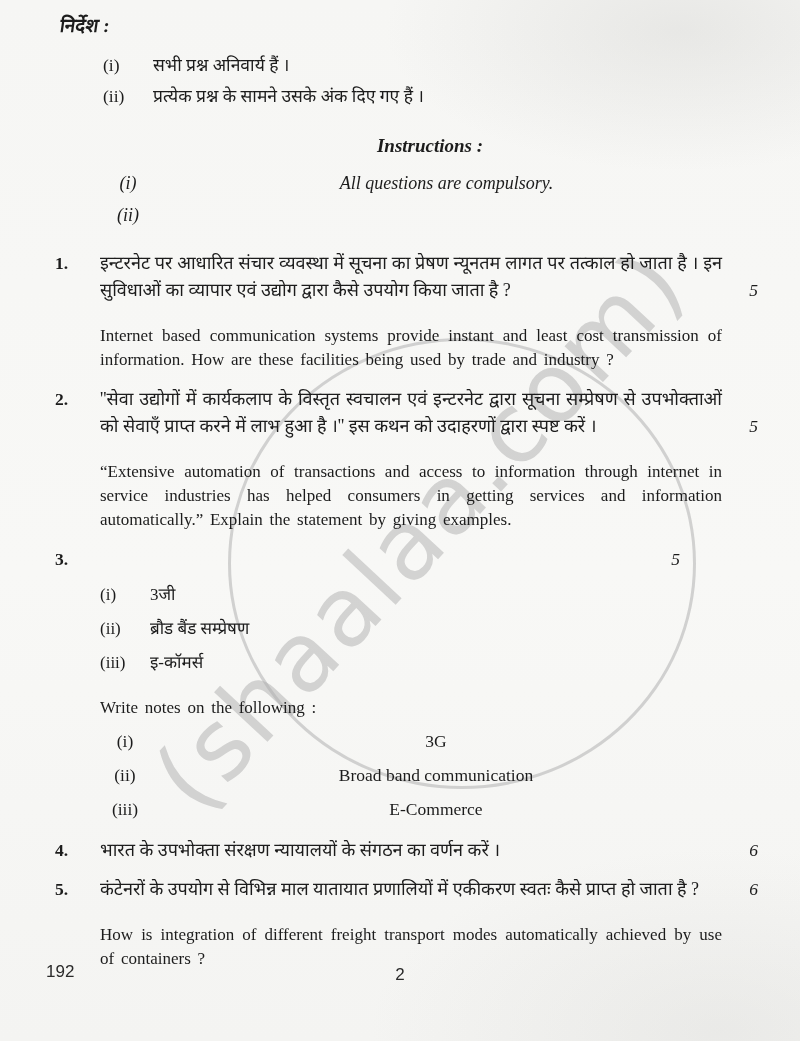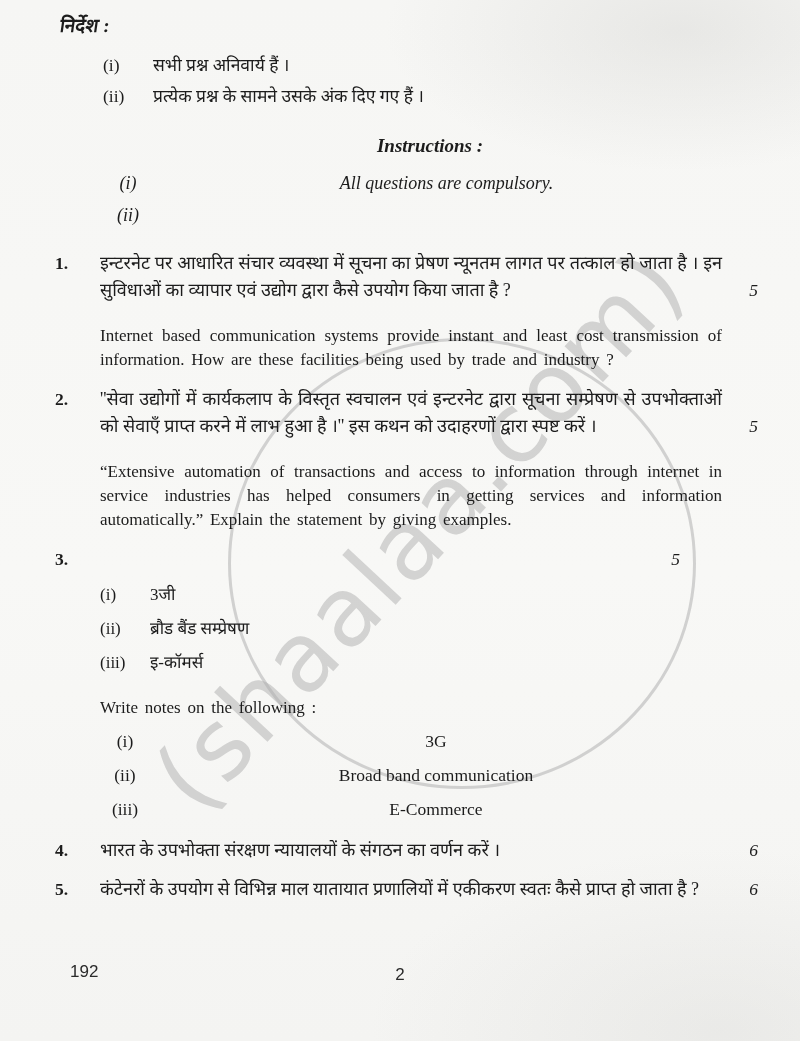--- a/index.html
+++ b/index.html
@@ -82,21 +82,21 @@
     margin-top:7px;
   }
   .sub-item.hi-sub{font-size:17px;}
   .mt4{margin-top:4px;} .mt6{margin-top:6px;} .mt8{margin-top:8px;}
   .mt10{margin-top:10px;} .mt12{margin-top:12px;} .mt14{margin-top:14px;} .mt22{margin-top:22px;}
 
   .footer{
     position:absolute;left:0;top:962px;width:800px;z-index:1;
     font-family:"Liberation Sans", sans-serif;font-size:17px;color:#2a2a2a;
   }
-  .footer-code{position:absolute;left:70px;top:0;}
+  .footer-code{position:absolute;left:46px;top:0;}
   .footer-page{position:absolute;left:0;width:800px;text-align:center;top:3px;}
 </style>
 </head>
 <body>
 
 <div class="page">
 
   <div class="wm-layer">
     <div class="wm-circle"></div>
     <div class="wm-text">(shaalaa.com)</div>
@@ -175,20 +175,21 @@
     <div class="q mt14">
       <div class="q-num">4.</div>
       <div class="q-hindi hi">भारत के उपभोक्ता संरक्षण न्यायालयों के संगठन का वर्णन करें  ।</div>
       <div class="q-marks">6</div>
     </div>
 
     <div class="q mt12">
       <div class="q-num">5.</div>
       <div class="q-hindi hi">कंटेनरों के उपयोग से विभिन्न माल यातायात प्रणालियों में एकीकरण स्वतः कैसे प्राप्त हो जाता है ?</div>
       <div class="q-marks">6</div>
+      <div class="q-english en">How is integration of different freight transport modes automatically achieved by use of containers ?</div>
     </div>
 
   </div>
 
   <div class="footer">
     <span class="footer-code">192</span>
     <span class="footer-page">2</span>
   </div>
 
 </div>

